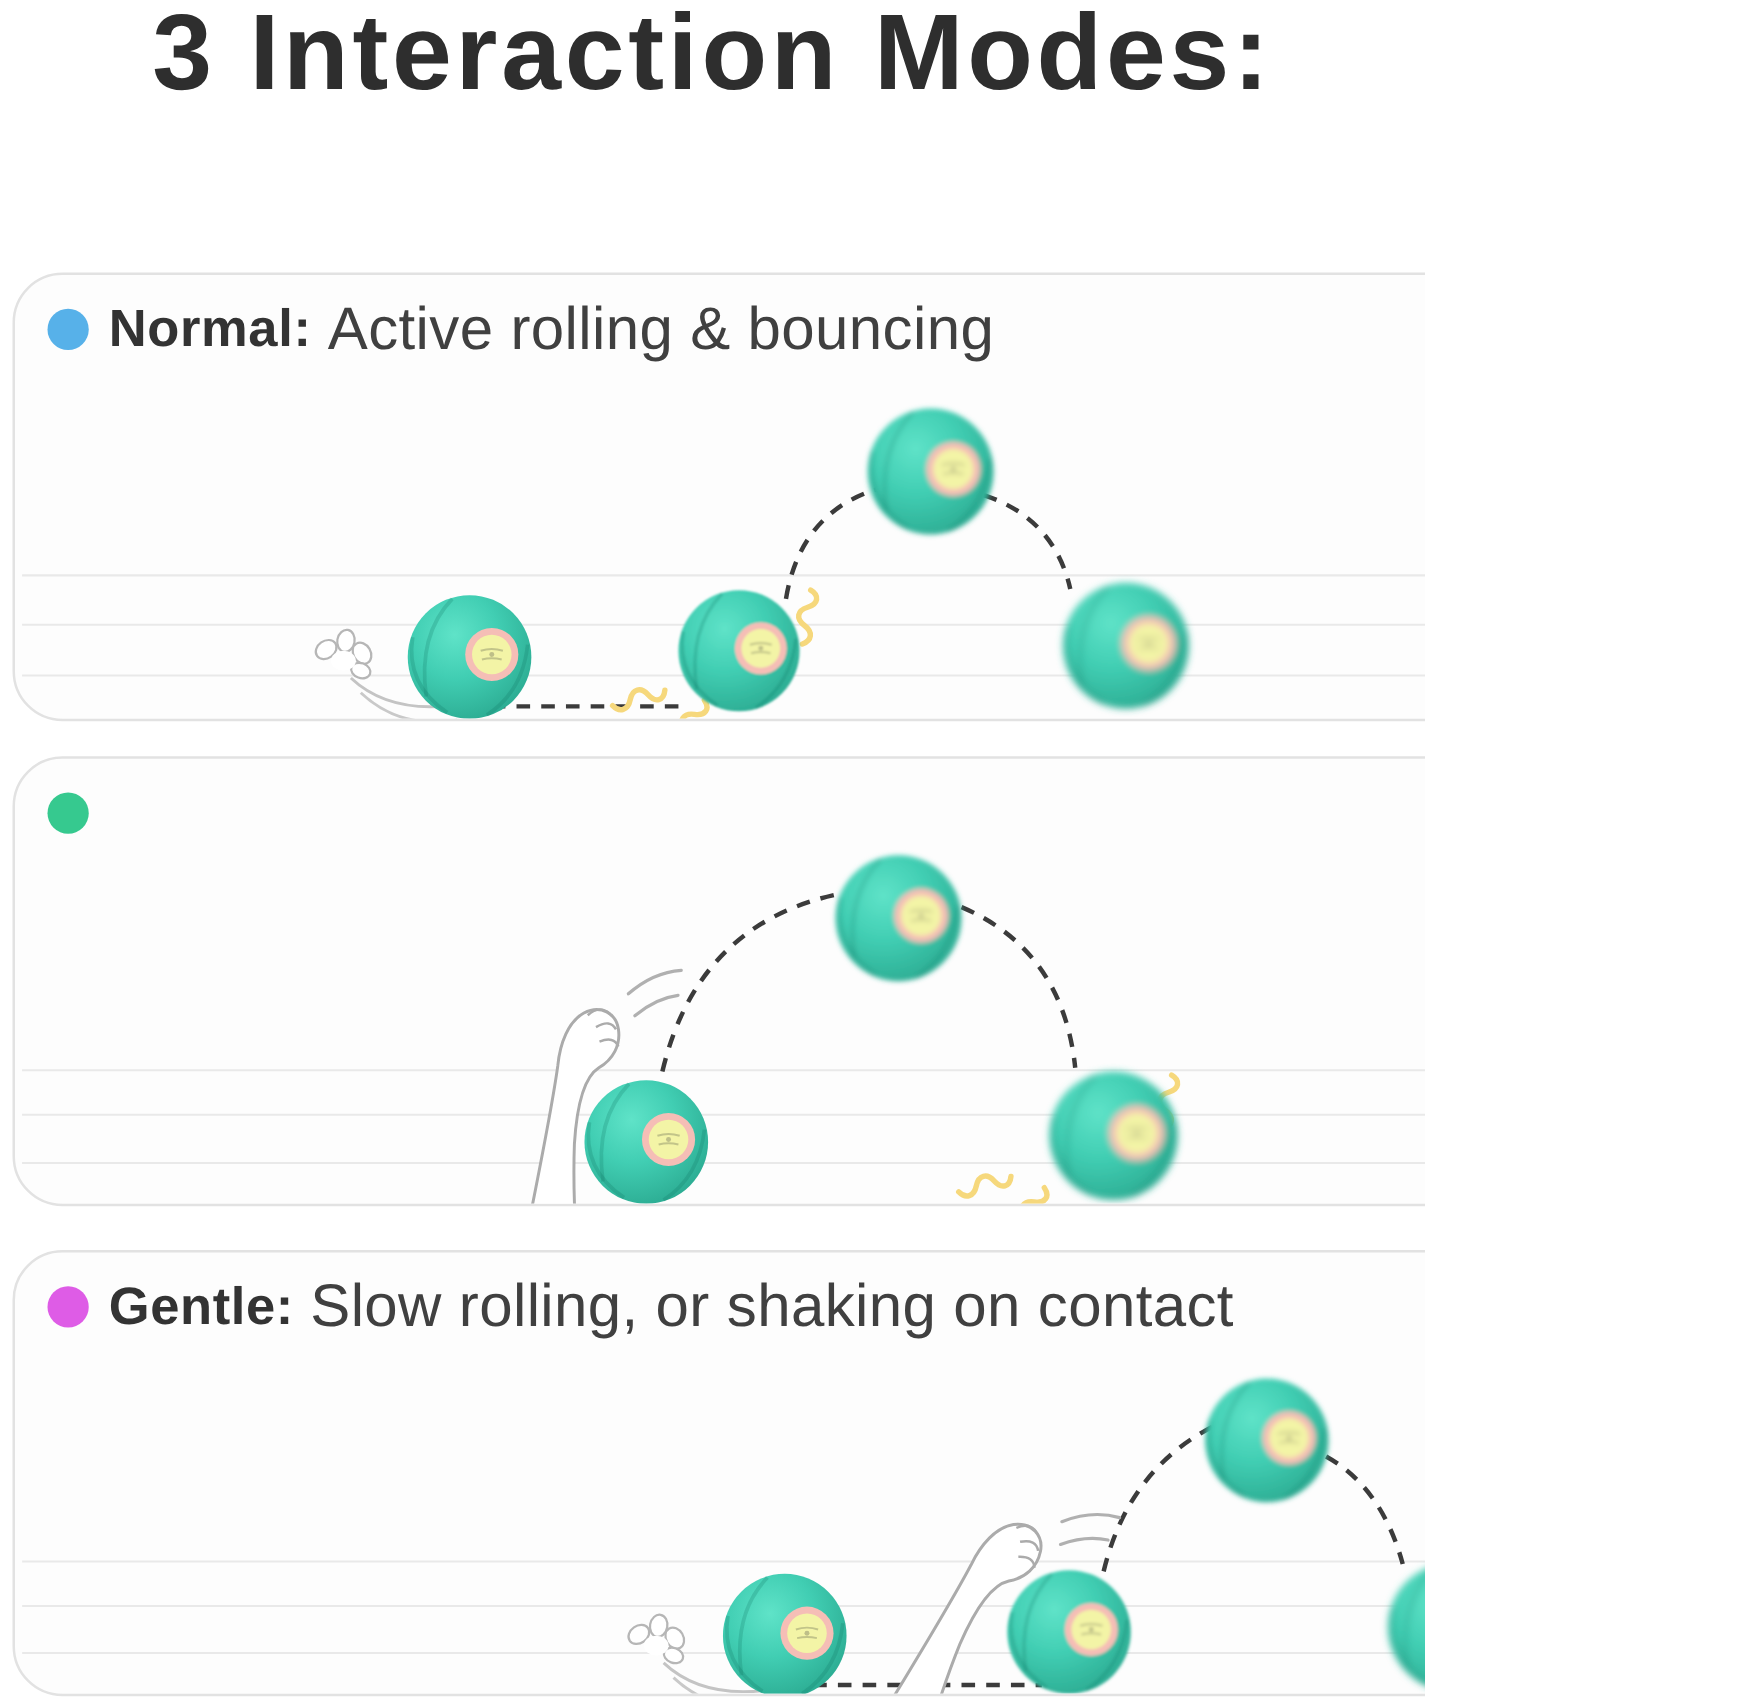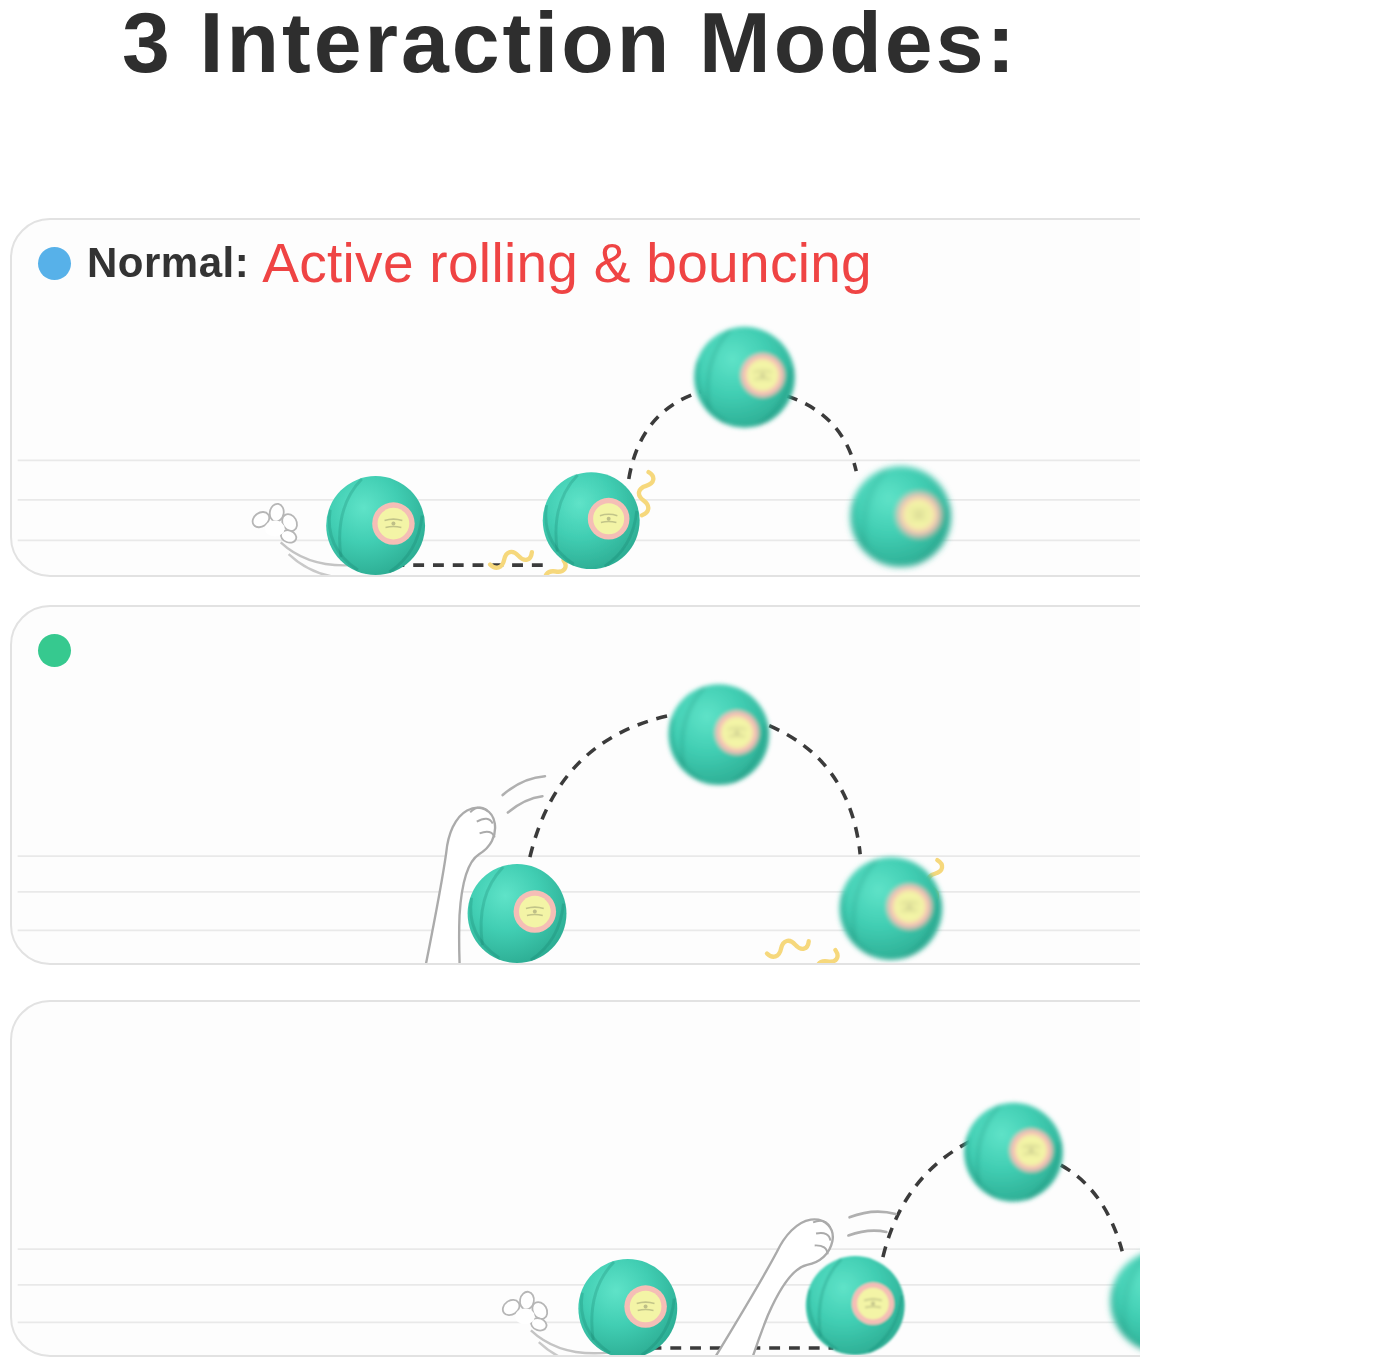--- a/index.html
+++ b/index.html
@@ -5,21 +5,21 @@
   html,body{margin:0;padding:0;background:#ffffff;}
   .page{position:relative;width:1140px;height:1364px;background:#ffffff;overflow:hidden;
         font-family:"Liberation Sans",sans-serif;}
   .title{position:absolute;top:-10px;left:0;right:0;margin:0;text-align:center;
          font-size:86px;font-weight:700;letter-spacing:3px;color:#2e2e2e;line-height:1.22;}
   .panel{position:absolute;left:10px;width:1376px;background:#fdfdfd;
          border:2.5px solid #e2e2e2;border-radius:40px;box-sizing:border-box;overflow:hidden;}
   .panel-header{position:absolute;top:20px;left:26px;height:46px;display:flex;align-items:center;z-index:3;}
   .dot{width:33px;height:33px;border-radius:50%;flex:0 0 auto;}
   .mode-label{font-size:42px;font-weight:700;color:#333333;margin-left:16px;letter-spacing:.5px;}
-  .mode-desc{font-size:55px;font-weight:400;color:#ef4444;margin-left:13px;letter-spacing:.3px;}
+  .mode-desc{font-size:48px;font-weight:400;color:#404040;margin-left:13px;letter-spacing:.3px;}
   .illus{position:absolute;left:0;top:0;width:100%;height:100%;display:block;}
 </style>
 </head>
 <body>
 
 <div class="page">
   <h1 class="title">3 Interaction Modes:</h1>
 
   <section class="panel" id="panel-0" style="top: 218px; height: 359px;">
     <div class="panel-header">
@@ -175,20 +175,25 @@
           <path d="M 22 -19 Q 32 -27 40 -19" fill="none" stroke="#ababab" stroke-width="2"></path>
           <path d="M 28 -9 Q 40 -15 44 -6" fill="none" stroke="#ababab" stroke-width="2"></path>
           <path d="M 30 3 Q 42 -1 45 8" fill="none" stroke="#ababab" stroke-width="2"></path>
           <path d="M 56 -34 Q 77 -50 100 -50" fill="none" stroke="#b0b0b0" stroke-width="2.6" stroke-linecap="round"></path>
           <path d="M 60 -16 Q 78 -29 96 -30" fill="none" stroke="#b0b0b0" stroke-width="2.6" stroke-linecap="round"></path>
         </g>
       </svg>
   </section>
 
   <section class="panel" id="panel-2" style="top: 1000px; height: 357px;">
+    <div class="panel-header">
+      <span class="dot" style="background: rgb(222, 92, 230);"></span>
+      <span class="mode-label">Gentle:</span>
+      <span class="mode-desc">Slow rolling, or shaking on contact</span>
+    </div>
     <svg class="illus" viewBox="0 0 1376 357">
         <defs>
           <radialGradient id="tg2" cx="38%" cy="32%" r="78%">
             <stop offset="0%" stop-color="#5fe3c8"></stop>
             <stop offset="45%" stop-color="#41ceb3"></stop>
             <stop offset="82%" stop-color="#31b49a"></stop>
             <stop offset="100%" stop-color="#28a78e"></stop>
           </radialGradient>
           <filter id="bf21" x="-60%" y="-60%" width="220%" height="220%">
             <feGaussianBlur stdDeviation="1.2"></feGaussianBlur>

